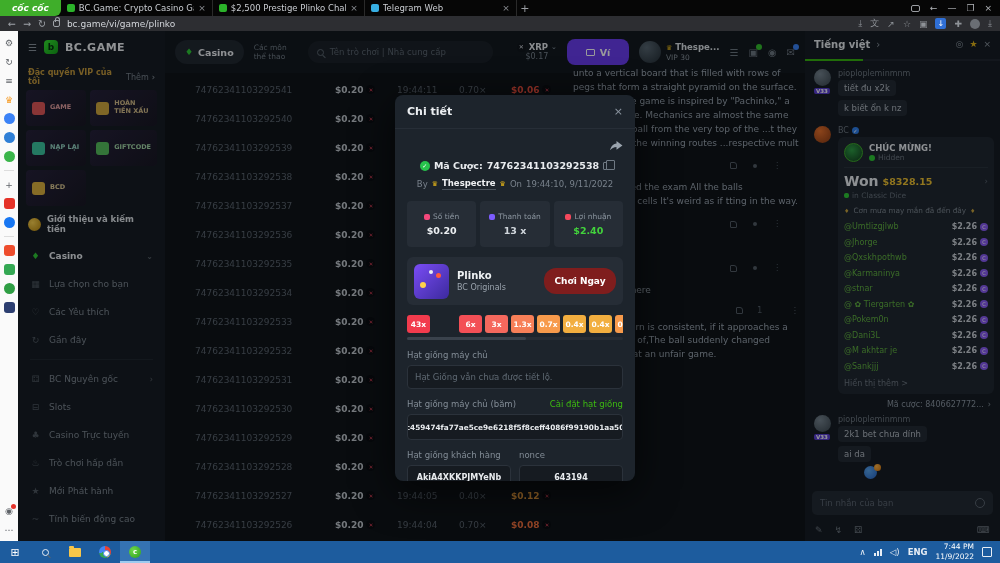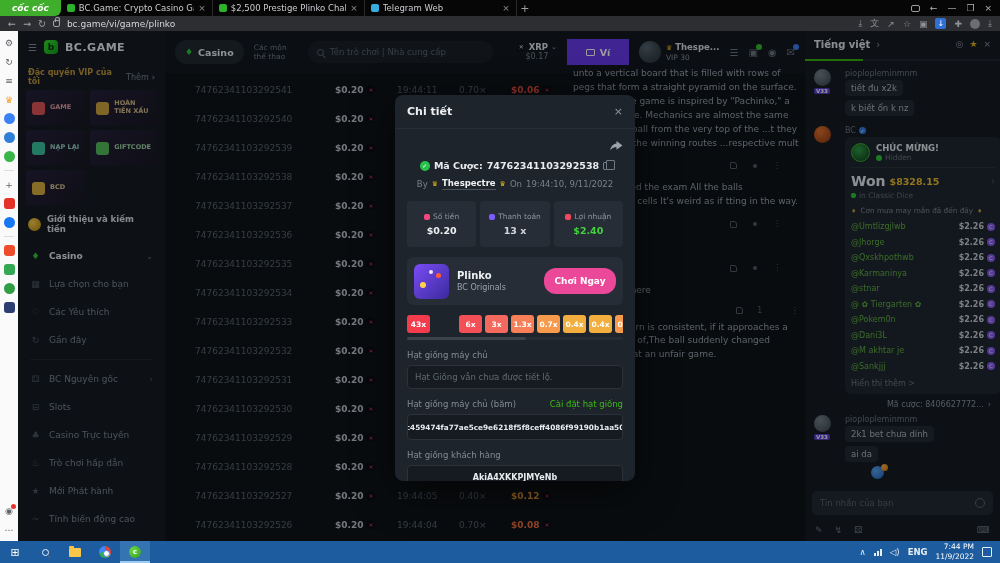--- a/index.html
+++ b/index.html
@@ -67,21 +67,21 @@
   .ctab{display:flex;align-items:center;gap:5px;background:#222830;border-radius:14px;height:24px;padding:0 10px;color:#eef0f3;font-weight:bold;font-size:9.5px}
   .ctab .dia{color:#2fca34;font-size:9px}
   .sports{width:44px;font-size:7.5px;color:#737d86;line-height:1.2}
   .search{flex:0 1 185px;height:22px;background:#1c2127;border-radius:11px;display:flex;align-items:center;gap:6px;padding:0 9px;color:#5b646e;font-size:8.5px}
   .mag{width:7px;height:7px;border:1px solid #5b646e;border-radius:50%;position:relative;flex:0 0 7px}
   .mag:after{content:"";position:absolute;right:-3px;bottom:-2px;width:4px;height:1px;background:#5b646e;transform:rotate(45deg)}
   .cur{margin-left:auto;display:flex;flex-direction:column;align-items:center;line-height:1.25}
   .curtop{display:flex;align-items:center;gap:3px;font-size:8.5px;color:#e6e9ec;font-weight:bold}
   .xrpc{width:9px;height:9px;border-radius:50%;background:#11151a;color:#d9dde2;font-size:6px;display:flex;align-items:center;justify-content:center}
   .curval{font-size:8px;color:#7b858f}
-  .wallet{width:62px;height:26px;background:#6b3cf0;border-radius:0;color:#fff;font-size:9.5px;font-weight:bold;display:flex;align-items:center;justify-content:center;gap:5px}
+  .wallet{width:62px;height:26px;background:#6b3cf0;border-radius:8px;color:#fff;font-size:9.5px;font-weight:bold;display:flex;align-items:center;justify-content:center;gap:5px}
   .wallet .wic{width:9px;height:7px;border:1px solid #fff;border-radius:1px}
   .userbox{display:flex;align-items:center;gap:5px}
   .avatar{width:22px;height:22px;border-radius:50%;background:radial-gradient(circle at 35% 30%,#57656f,#232c33)}
   .uname{font-size:8.5px;color:#dde1e5;font-weight:bold;white-space:nowrap}
   .uvip{font-size:7.5px;color:#8b949d}
   .hic{position:relative;color:#6f7881;font-size:10px}
   .hic .bdg{position:absolute;top:-3px;right:-4px;width:6px;height:6px;border-radius:50%}
   .bdg.g{background:#35c02c}.bdg.b{background:#3b82f6}
 
   
@@ -107,21 +107,21 @@
   .chat{position:absolute;top:0;left:805px;width:195px;height:510px;background:#171c22;display:flex;flex-direction:column;overflow:hidden}
   .chead{height:26px;display:flex;align-items:center;gap:6px;padding:0 9px;font-size:10px;font-weight:bold;color:#e8ebee}
   .chead .hchev{font-weight:normal;color:#8b949d;font-size:10px}
   .chead .sp{margin-left:auto}
   .chead .ic{color:#8b949d;font-size:9px;font-weight:normal}
   .chead .troph{color:#e3b417;font-size:9px}
   .rainbar{height:2px;margin:2px 0 4px;display:flex}
   .rainbar .on{width:58px;background:#38b50d}
   .rainbar .off{flex:1;background:#20262d}
   .cbody{flex:1;overflow:hidden;padding:4px 7px;font-size:8.5px}
-  .msg{display:flex;gap:13px;margin-bottom:6px}
+  .msg{display:flex;gap:6px;margin-bottom:6px}
   .mleft{flex:0 0 20px;display:flex;flex-direction:column;align-items:center;gap:2px}
   .mav{width:17px;height:17px;border-radius:50%;background:radial-gradient(circle at 35% 30%,#77848e,#3a454d)}
   .mav.bc{background:radial-gradient(circle at 35% 30%,#e8702a,#8c3b12)}
   .vbadge{font-size:5.5px;font-weight:bold;color:#fff;background:#5b3fd4;border-radius:2px;padding:0 2px}
   .mbody{flex:1;min-width:0}
   .mname{color:#6e7780;font-size:8px;margin-bottom:2px;display:flex;align-items:center;gap:3px}
   .vchk{width:7px;height:7px;border-radius:50%;background:#2f80ed;color:#fff;font-size:5px;display:inline-flex;align-items:center;justify-content:center}
   .bubble{display:table;background:#242a32;border-radius:4px;padding:3px 6px;color:#b3bac2;margin-bottom:4px;max-width:140px}
   .card{background:#21272f;border-radius:6px;padding:6px;width:156px}
   .cardhead{display:flex;align-items:center;gap:6px}
@@ -172,21 +172,21 @@
   .sic{width:6px;height:6px;border-radius:2px}
   .sval{font-size:9.5px;font-weight:bold;display:flex;align-items:center;gap:3px}
   .gcard{margin-top:10px;height:48px;background:#262d36;border-radius:6px;display:flex;align-items:center;gap:8px;padding:0 7px}
   .plico{width:35px;height:35px;border-radius:6px;background:linear-gradient(135deg,#7a4cf5,#3c2a9e);position:relative;flex:0 0 35px}
   .plico i{position:absolute;border-radius:50%}
   .plico .b1{width:6px;height:6px;background:#ffd24a;left:6px;top:18px}
   .plico .b2{width:5px;height:5px;background:#ff5a3c;left:22px;top:9px}
   .plico .b3{width:4px;height:4px;background:#e9ecf2;left:15px;top:6px}
   .gname{font-size:10px;font-weight:bold;color:#eef1f3}
   .gprov{font-size:8px;color:#9aa3ad;margin-top:2px}
-  .playbtn{margin-left:auto;width:72px;height:26px;background:#ec4899;border-radius:12px;color:#fff;font-size:9px;font-weight:bold;display:flex;align-items:center;justify-content:center}
+  .playbtn{margin-left:auto;width:72px;height:26px;background:#7f1d1d;border-radius:12px;color:#fff;font-size:9px;font-weight:bold;display:flex;align-items:center;justify-content:center}
   .mults{display:flex;gap:3px;margin-top:10px;height:18px;overflow:hidden}
   .mtile{min-width:23px;padding:0 2px;height:18px;border-radius:3px;color:#fff;font-size:7.5px;font-weight:bold;display:flex;align-items:center;justify-content:center;flex:0 0 auto}
   .mscroll{margin-top:4px;height:3px;background:#262c34;border-radius:2px}
   .mscroll i{display:block;width:55%;height:3px;background:#3a424c;border-radius:2px}
   .seedlabrow{display:flex;align-items:center;margin-top:10px}
   .seedlab{font-size:8.5px;color:#828c96}
   .seedset{margin-left:auto;color:#3dbb10;font-size:8.5px}
   .ibox{margin-top:5px;height:24px;background:#161b21;border:1px solid #2b323b;border-radius:4px;display:flex;align-items:center;padding:0 7px;color:#5f6973;font-size:8.5px;overflow:hidden;white-space:nowrap}
   .ibox.hash{justify-content:center;color:#e9ecef;font-weight:bold;font-size:7.3px;height:26px}
   .twocol{display:flex;gap:8px;margin-top:10px}
@@ -943,20 +943,24 @@
         <div class="ibox">Hạt Giống vẫn chưa được tiết lộ.</div>
         <div class="seedlabrow">
           <span class="seedlab">Hạt giống máy chủ (băm)</span>
           <span class="seedset">Cài đặt hạt giống</span>
         </div>
         <div class="ibox hash">e7c459474fa77ae5ce9e6218f5f8ceff4086f99190b1aa50e2</div>
         <div class="twocol">
           <div>
             <span class="seedlab">Hạt giống khách hàng</span>
             <div class="ibox cval">AkiA4XKKPJMYeNb</div>
+          </div>
+          <div>
+            <span class="seedlab">nonce</span>
+            <div class="ibox cval">643194</div>
           </div>
         </div>
       </div>
     </div>
   </div>
 
   <div class="taskbar">
     <span class="tbi">⊞</span>
     <span class="tbi">
         <span class="mag" style="border-color:#e8eef5"></span>

